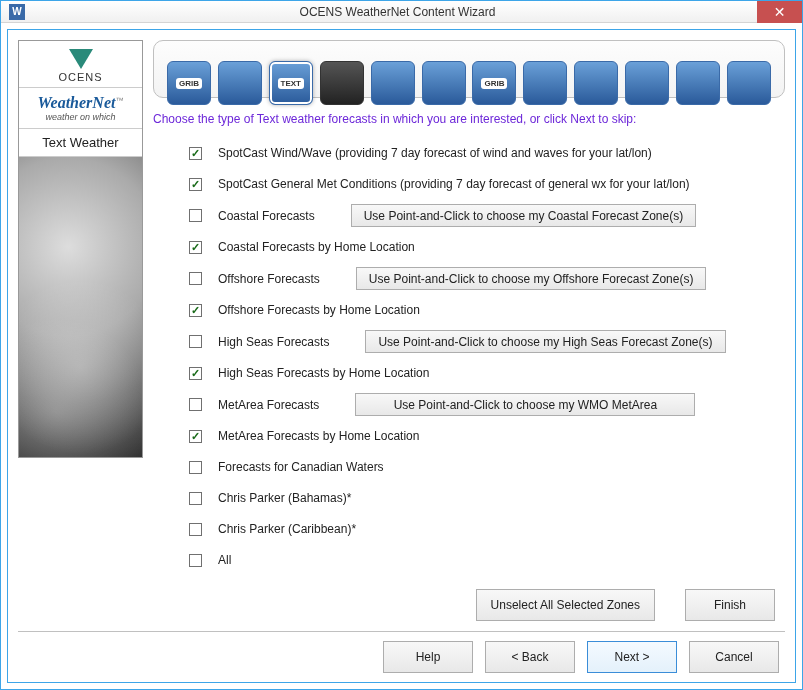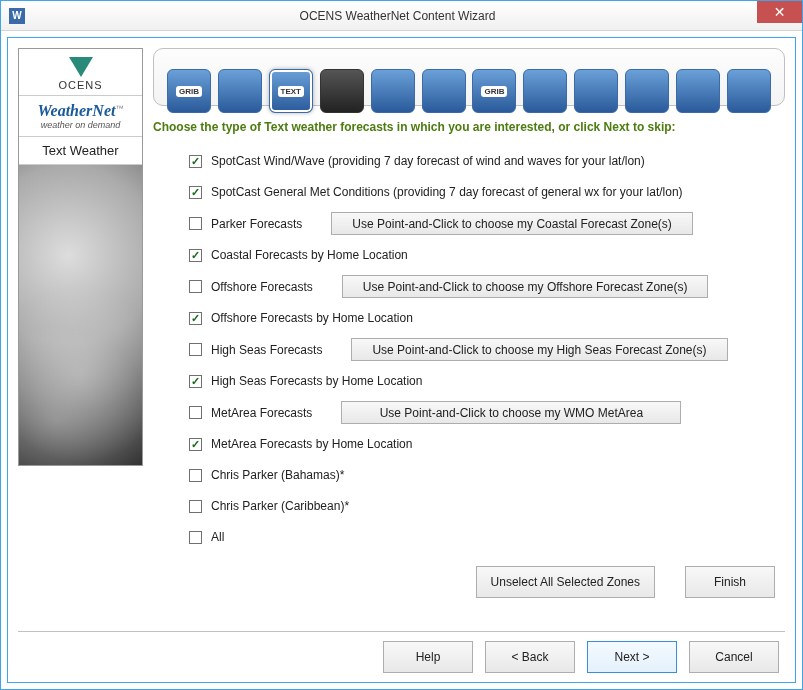--- a/index.html
+++ b/index.html
@@ -181,34 +181,34 @@
 }
 .strip-icon .badge {
   background: #fff;
   color: #333;
   padding: 1px 3px;
   border-radius: 3px;
   font-size: 8px;
 }
 .instruction {
   font-size: 12px;
-  font-weight: bold;
-  color: #4d7c0f;
+  font-weight: normal;
+  color: #6d28d9;
   margin-bottom: 16px;
 }
 .options-block {
   padding-left: 36px;
   display: flex;
   flex-direction: column;
   gap: 9px;
 }
 .opt-row {
   display: flex;
   align-items: center;
-  gap: 9px;
+  gap: 16px;
   min-height: 22px;
 }
 .cb {
   width: 13px; height: 13px;
   border: 1px solid #707070;
   background: #fff;
   display: inline-flex;
   align-items: center;
   justify-content: center;
   cursor: pointer;
@@ -222,21 +222,21 @@
   line-height: 1;
 }
 .opt-label {
   font-size: 12px;
   color: #222;
   white-space: nowrap;
 }
 .zone-btn {
   margin-left: 20px;
   height: 23px;
-  padding: 0 20px;
+  padding: 0 12px;
   border: 1px solid #adadad;
   background: linear-gradient(#f8f8f8,#e8e8e8);
   font-size: 12px;
   color: #222;
   cursor: pointer;
   min-width: 340px;
   text-align: center;
 }
 .lower-actions {
   margin-top: 18px;
@@ -290,21 +290,21 @@
       <div class="sidebar">
         <div class="sidebar-panel">
           <div class="logo-box">
             <div class="logo-tri"></div>
             <div class="logo-text">OCENS</div>
           </div>
           <div class="weathernet-box">
             <div>
               <span class="wn-main">WeatherNet</span><span class="wn-tm">™</span>
             </div>
-            <div class="wn-sub">weather on demand</div>
+            <div class="wn-sub">weather on which</div>
           </div>
           <div class="section-label">Text Weather</div>
           <div class="sidebar-image"></div>
         </div>
       </div>
 
       <div class="main-area">
         <div class="icon-strip" id="strip">
             <div class="strip-icon">
               <span class="badge">GRIB</span>
@@ -332,21 +332,21 @@
             <div class="opt-row">
               <span class="cb checked"></span>
               <span class="opt-label">SpotCast Wind/Wave (providing 7 day forecast of wind and waves for your lat/lon)</span>
             </div>
             <div class="opt-row">
               <span class="cb checked"></span>
               <span class="opt-label">SpotCast General Met Conditions (providing 7 day forecast of general wx for your lat/lon)</span>
             </div>
             <div class="opt-row">
               <span class="cb"></span>
-              <span class="opt-label">Parker Forecasts</span>
+              <span class="opt-label">Coastal Forecasts</span>
               <button class="zone-btn">Use Point-and-Click to choose my Coastal Forecast Zone(s)</button>
             </div>
             <div class="opt-row">
               <span class="cb checked"></span>
               <span class="opt-label">Coastal Forecasts by Home Location</span>
             </div>
             <div class="opt-row">
               <span class="cb"></span>
               <span class="opt-label">Offshore Forecasts</span>
               <button class="zone-btn">Use Point-and-Click to choose my Offshore Forecast Zone(s)</button>
@@ -365,20 +365,24 @@
               <span class="opt-label">High Seas Forecasts by Home Location</span>
             </div>
             <div class="opt-row">
               <span class="cb"></span>
               <span class="opt-label">MetArea Forecasts</span>
               <button class="zone-btn">Use Point-and-Click to choose my WMO MetArea</button>
             </div>
             <div class="opt-row">
               <span class="cb checked"></span>
               <span class="opt-label">MetArea Forecasts by Home Location</span>
+            </div>
+            <div class="opt-row">
+              <span class="cb"></span>
+              <span class="opt-label">Forecasts for Canadian Waters</span>
             </div>
             <div class="opt-row">
               <span class="cb"></span>
               <span class="opt-label">Chris Parker (Bahamas)*</span>
             </div>
             <div class="opt-row">
               <span class="cb"></span>
               <span class="opt-label">Chris Parker (Caribbean)*</span>
             </div>
             <div class="opt-row">

